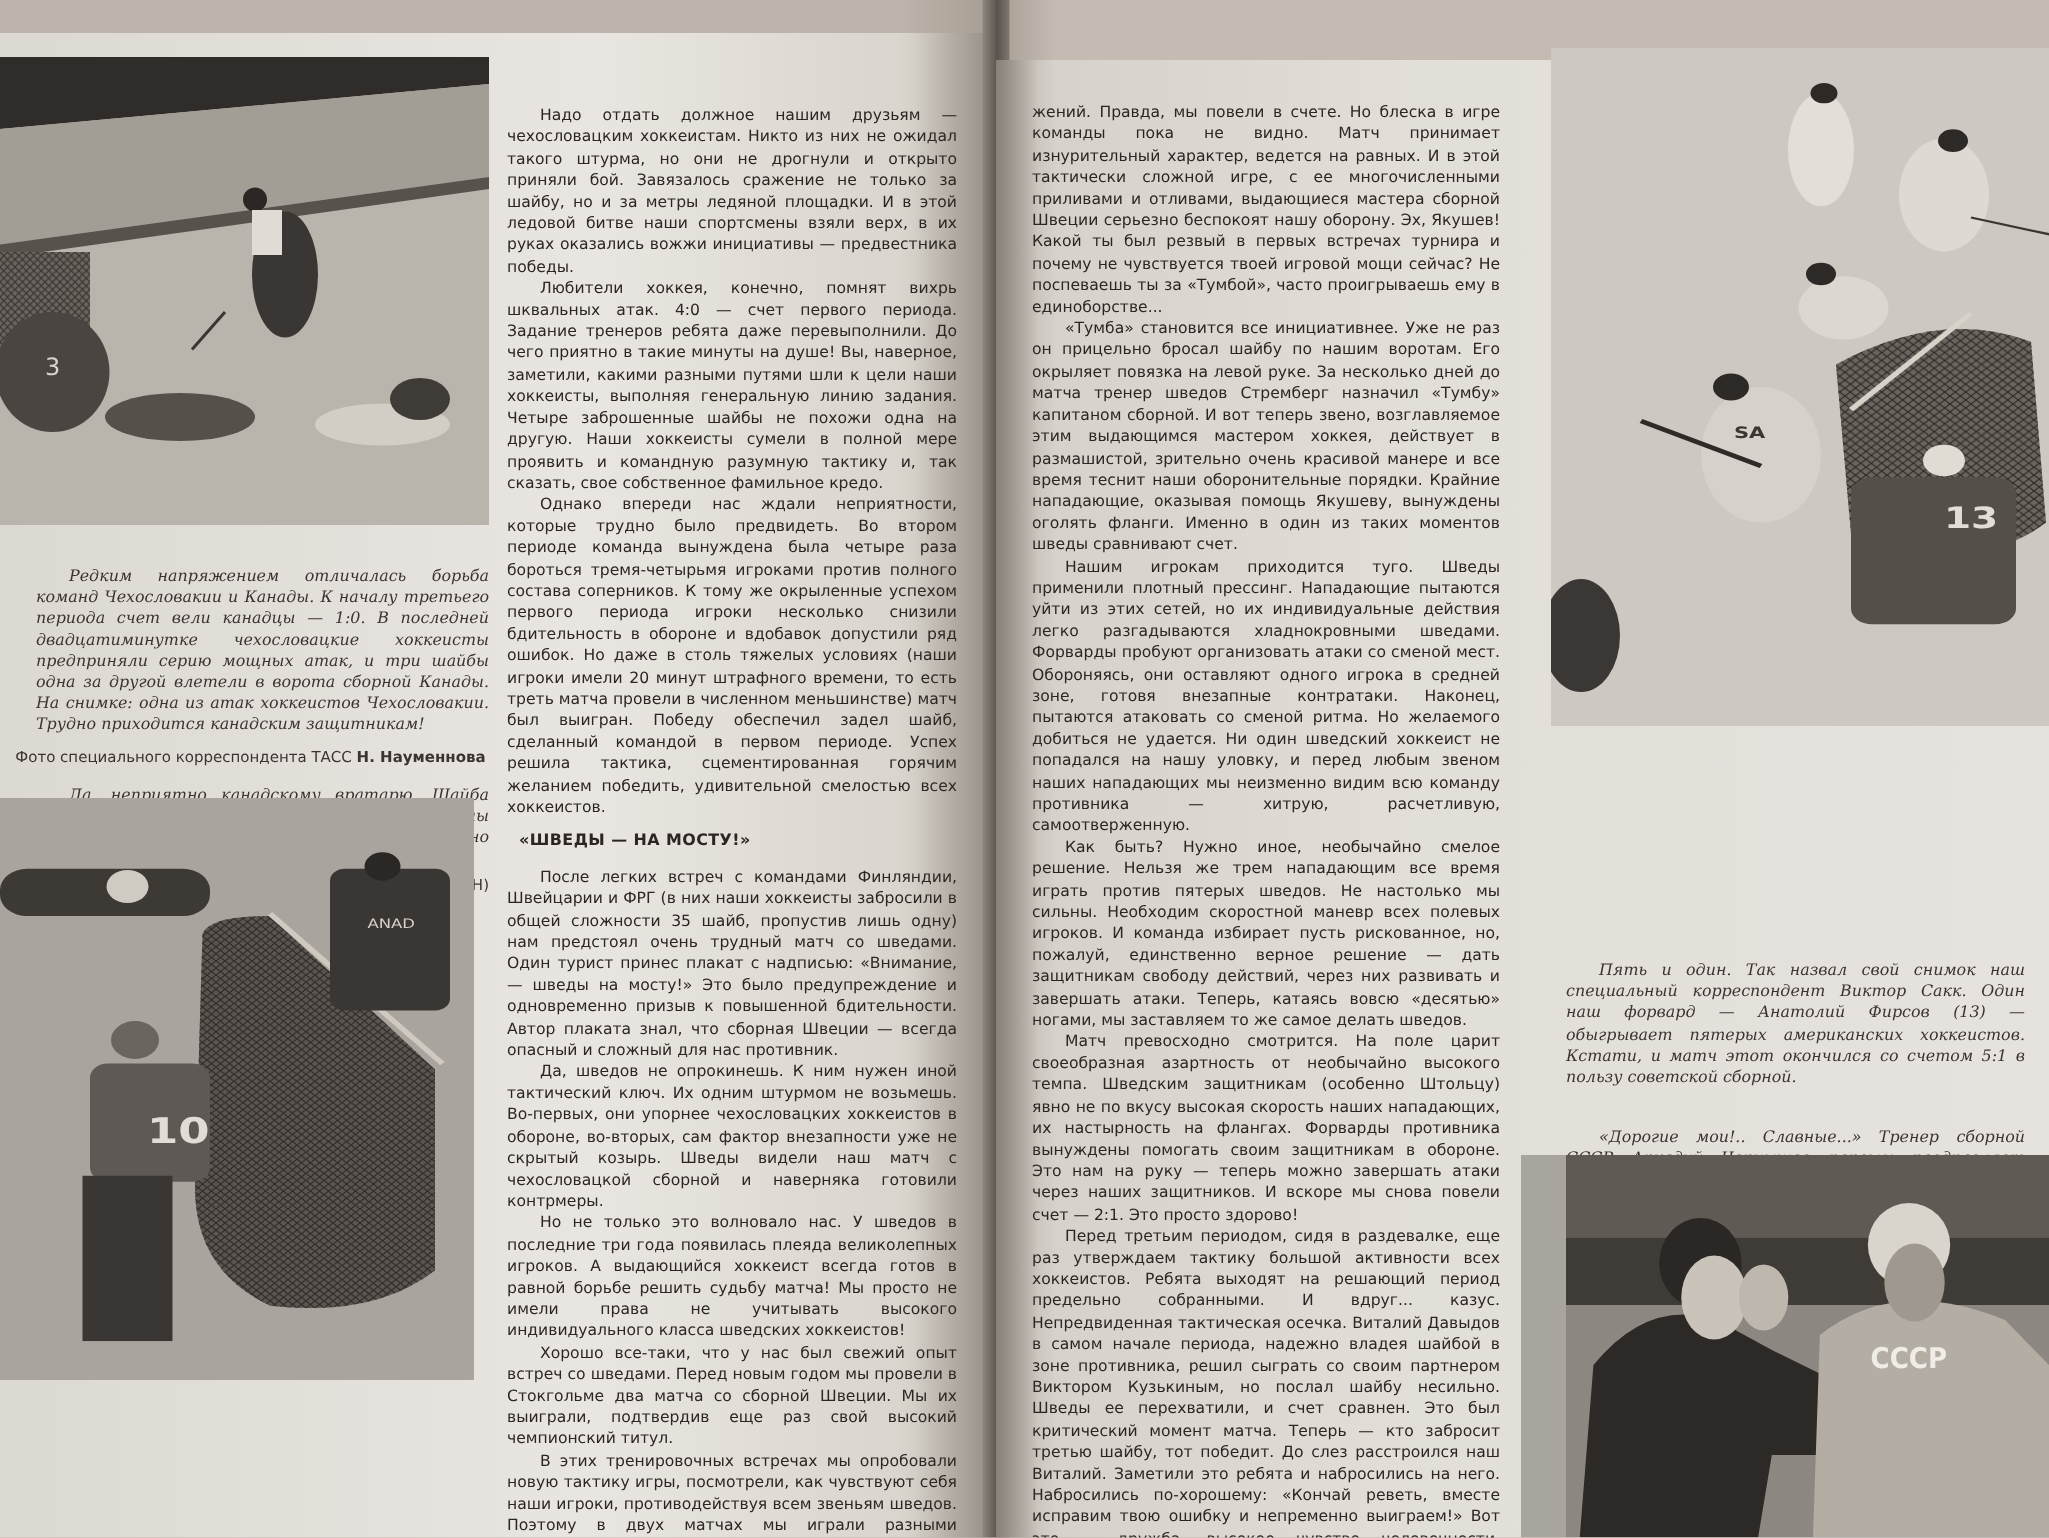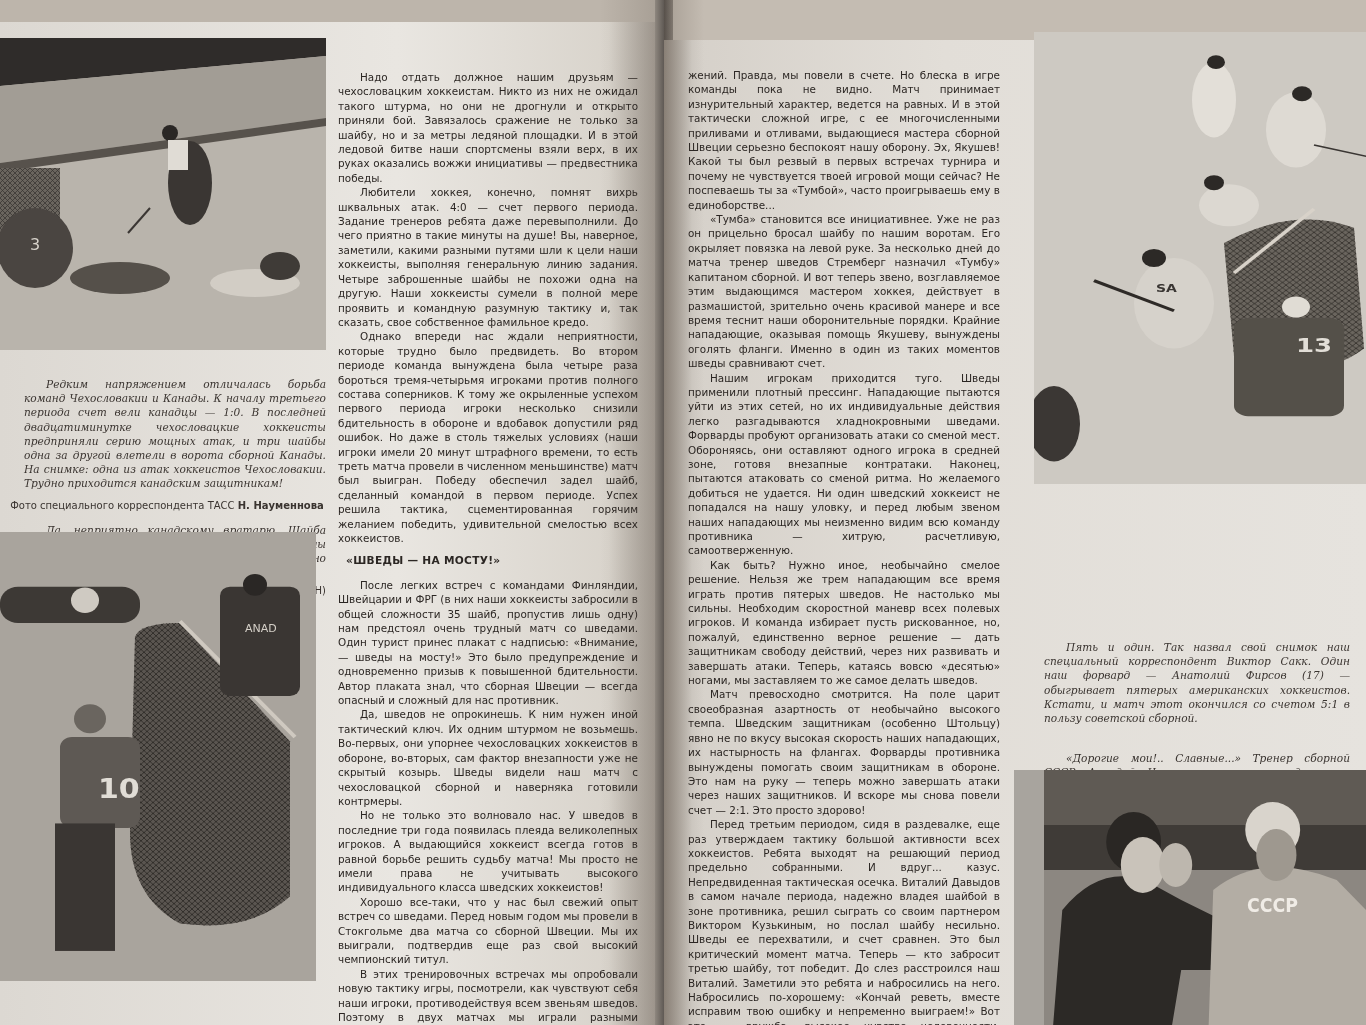--- a/index.html
+++ b/index.html
@@ -125,21 +125,21 @@
       <b>Н. Науменнова</b>
     </div>
     <p>Да, неприятно канадскому вратарю. Шайба снова в его воротах. А после этой шайбы потеряны всякие надежды не только на золотые медали, но и на призовое место в олимпийском турнире.</p>
     <div class="credit">
       <span>Фото</span>
       <b>Ю. Сомова</b>
       <span>(АПН)</span>
     </div>
   </div>
 
-  <div class="photo" style="left:0;top:510px;width:316px;height:449px;">
+  <div class="photo" style="left:0;top:510px;width:316px;height:388px;">
     <svg viewBox="0 0 316 493" preserveAspectRatio="none">
       <defs>
         <pattern id="net2" width="6" height="6" patternUnits="userSpaceOnUse">
           <path d="M0 0 L6 6 M6 0 L0 6" stroke="#2e2a27" stroke-width="0.9"></path>
         </pattern>
       </defs>
       <rect width="316" height="493" fill="#a9a49d"></rect>
       <rect x="0" y="60" width="140" height="40" rx="18" fill="#3d3935"></rect>
       <circle cx="85" cy="75" r="14" fill="#cfcac2"></circle>
       <path d="M135 115 Q140 100 180 100 L290 230 L290 400 Q250 440 180 430 Q130 400 130 330 Z" fill="#5a5550"></path>
@@ -207,21 +207,21 @@
       <text x="122" y="345" font-size="14" font-weight="bold" fill="#3a3633" font-family="DejaVu Sans, sans-serif">SA</text>
       <line x1="60" y1="330" x2="140" y2="370" stroke="#2e2a27" stroke-width="4"></line>
       <rect x="200" y="380" width="110" height="130" rx="14" fill="#545049"></rect>
       <circle cx="262" cy="365" r="14" fill="#e0dcd4"></circle>
       <text x="262" y="425" font-size="26" font-weight="bold" fill="#e2ded7" font-family="DejaVu Sans, sans-serif">13</text>
       <ellipse cx="20" cy="520" rx="26" ry="50" fill="#3b3734"></ellipse>
     </svg>
   </div>
 
   <div class="caption" style="left:364px;top:600px;width:322px;">
-    <p>Пять и один. Так назвал свой снимок наш специальный корреспондент Виктор Сакк. Один наш форвард — Анатолий Фирсов (17) — обыгрывает пятерых американских хоккеистов. Кстати, и матч этот окончился со счетом 5:1 в пользу советской сборной.</p>
+    <p>Пять и один. Так назвал свой снимок наш специальный корреспондент Виктор Сакк. Один наш форвард — Анатолий Фирсов (13) — обыгрывает пятерых американских хоккеистов. Кстати, и матч этот окончился со счетом 5:1 в пользу советской сборной.</p>
     <div style="height:26px;"></div>
     <p>«Дорогие мои!.. Славные...» Тренер сборной СССР Аркадий Чернышев первым поздравляет хоккеистов с одержанной победой. Рядом с ним — защитник Александр Рагулин.</p>
     <div class="credit">
       <span>Фото</span>
       <b>Б. Федосова</b>
     </div>
   </div>
 
   <div class="photo" style="left:350px;top:730px;width:352px;height:255px;padding-left:30px;">
     <svg viewBox="0 0 352 255" preserveAspectRatio="none">

